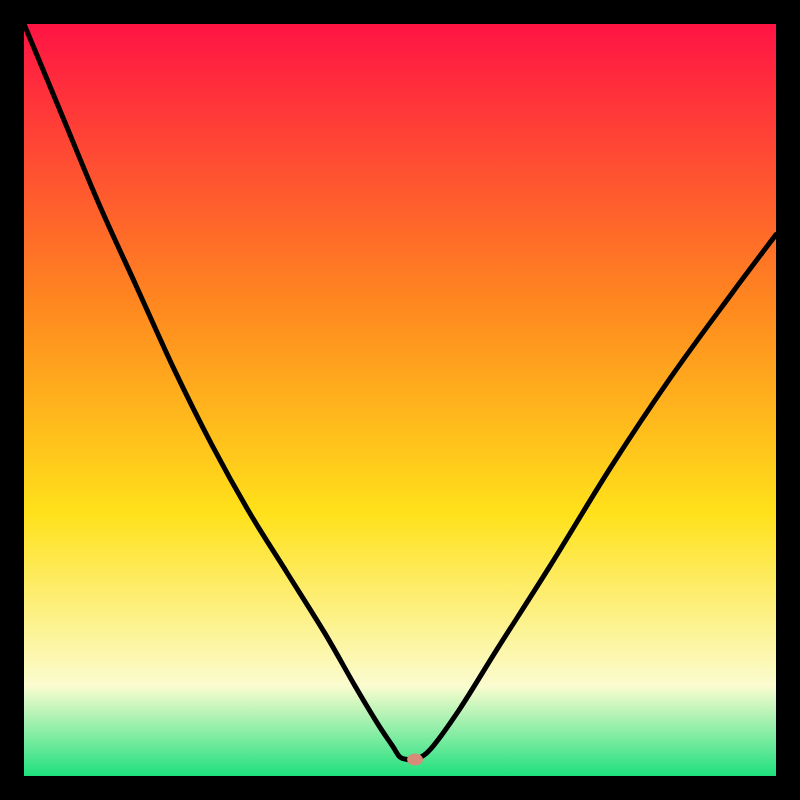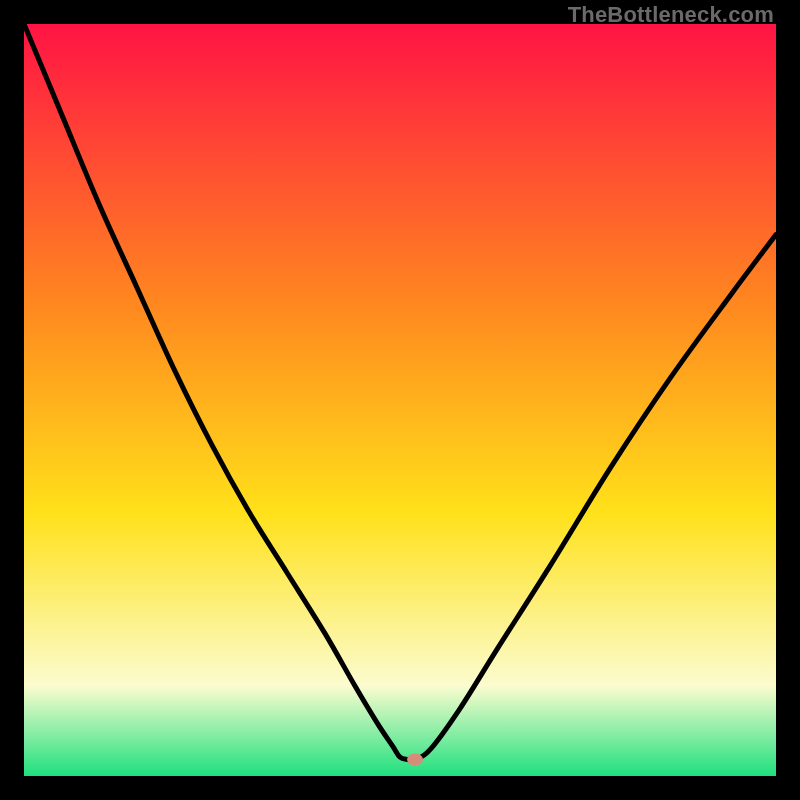--- a/index.html
+++ b/index.html
@@ -39,21 +39,20 @@
   }
   svg {
     display: block;
   }
 </style>
 </head>
 <body>
 
 <div class="frame">
 
-  <div class="watermark">TheBottleneck.com</div>
 
   <div class="plot-area">
     <svg id="chart-svg" width="752" height="752" viewBox="0 0 752 752">
       <defs>
         <linearGradient id="bg-grad" x1="0" y1="0" x2="0" y2="1">
           <stop id="g0" offset="0%" stop-color="#ff1444"></stop>
           <stop id="g1" offset="38%" stop-color="#ff8a1f"></stop>
           <stop id="g2" offset="65%" stop-color="#ffe11a"></stop>
           <stop id="g3" offset="88%" stop-color="#fbfccf"></stop>
           <stop id="g4" offset="100%" stop-color="#1fe07e"></stop>

